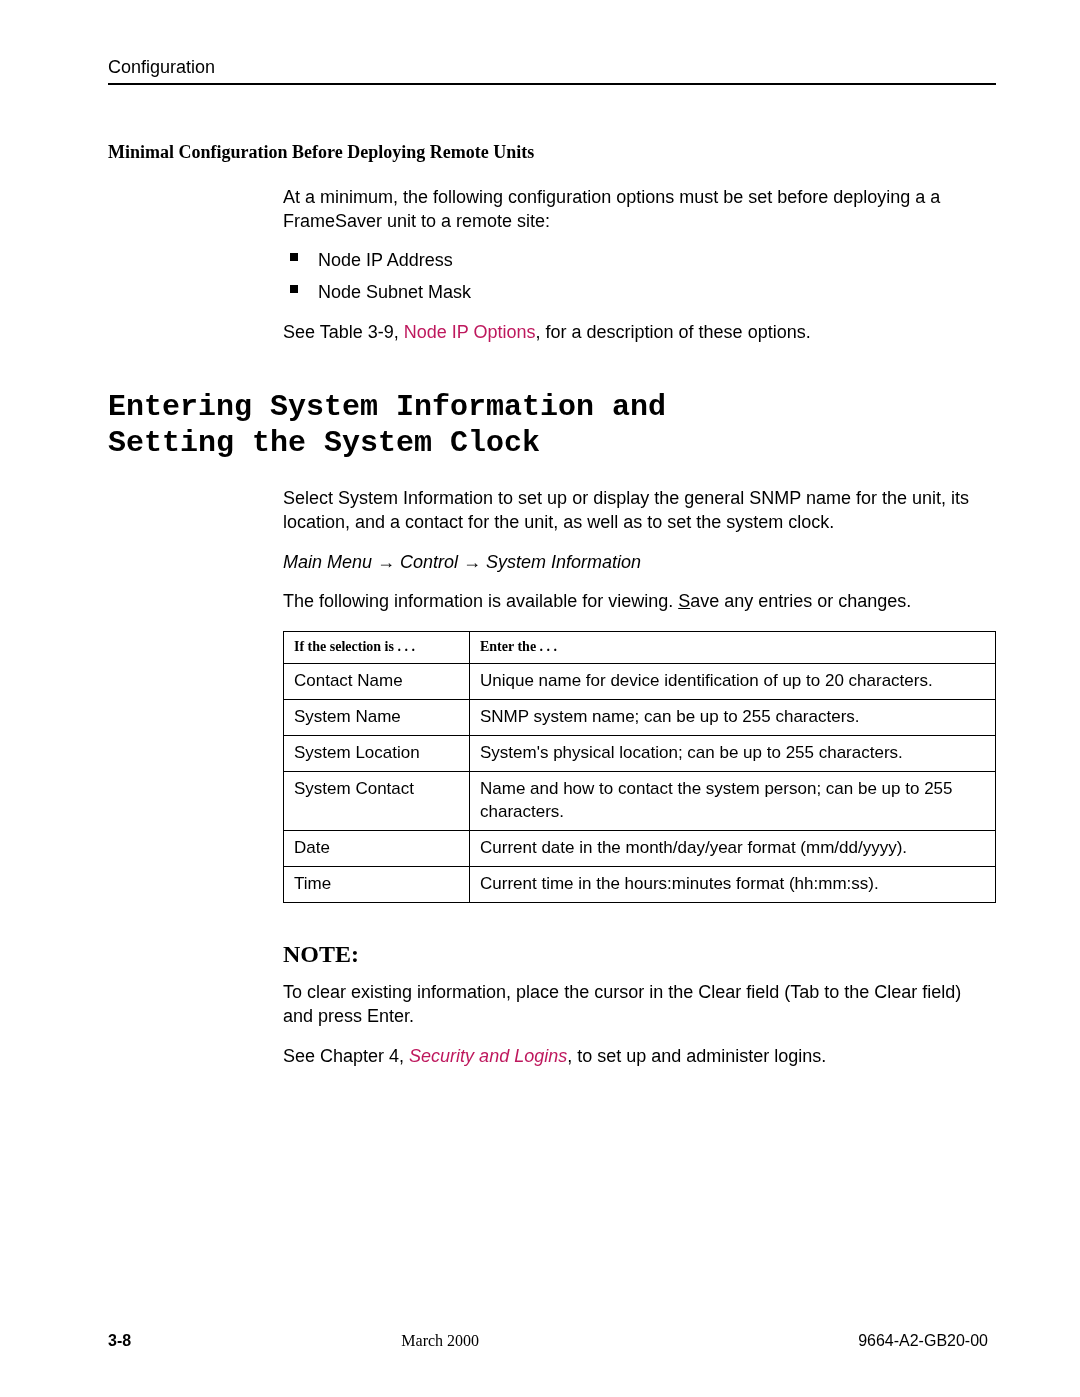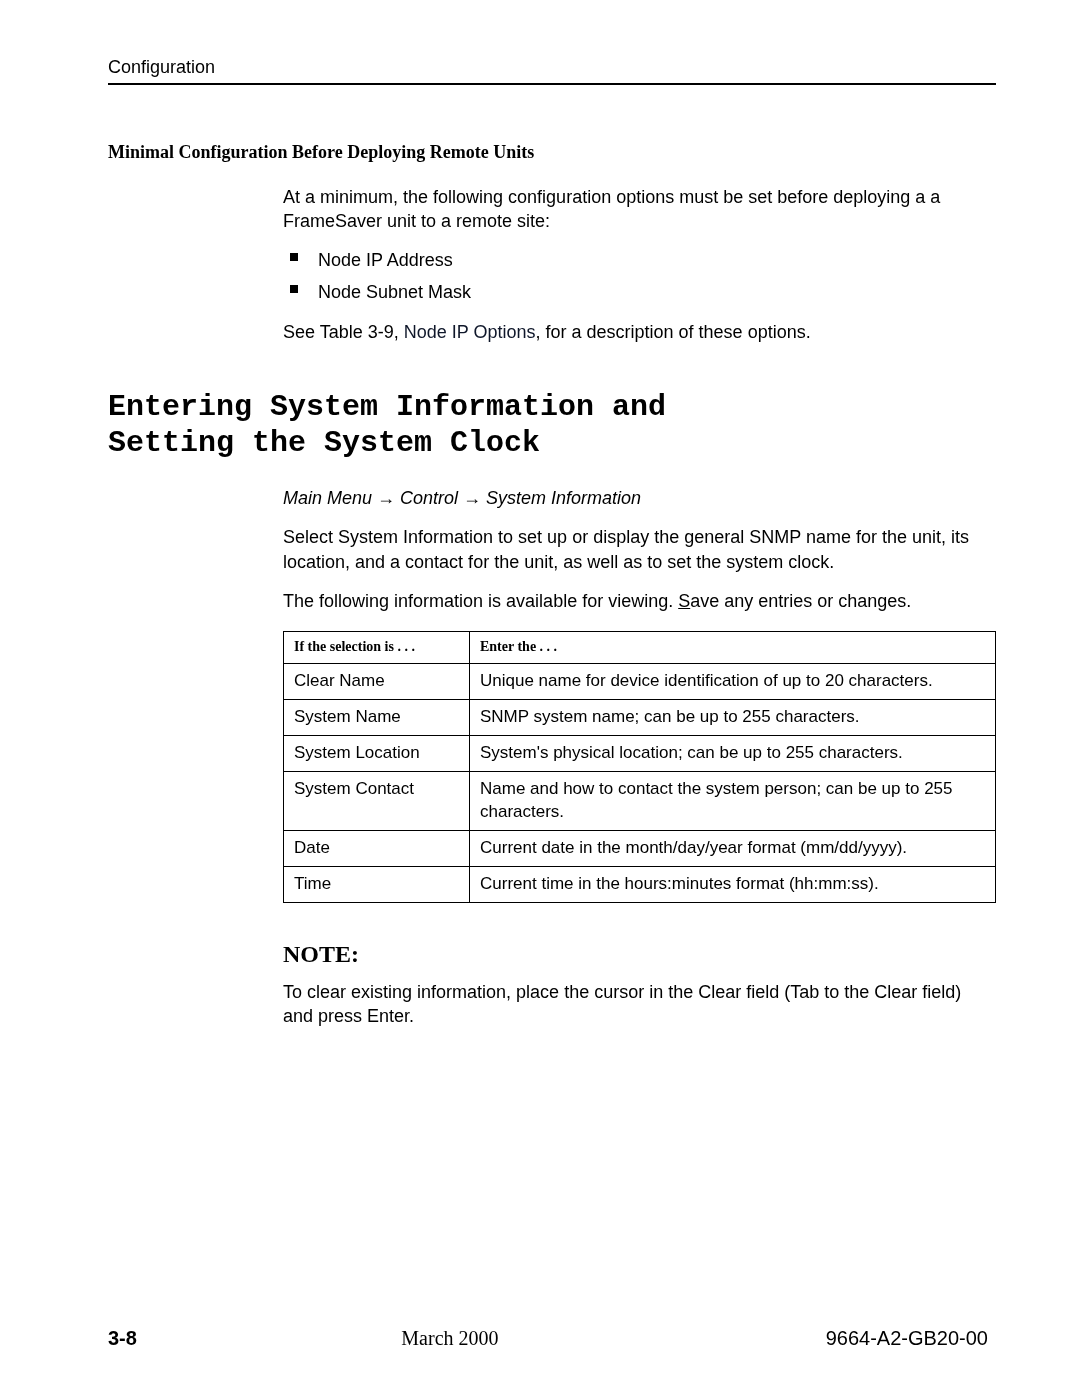--- a/index.html
+++ b/index.html
@@ -56,21 +56,21 @@
   ul.bullets li::before {
     content: "";
     position: absolute;
     left: 7px;
     top: 5px;
     width: 8px;
     height: 8px;
     background: #000;
   }
   .red {
-    color: #0f172a;
+    color: #be185d;
   }
   .italic {
     font-style: italic;
   }
   .nav-path {
     font-style: italic;
   }
   .underline {
     text-decoration: underline;
   }
@@ -97,21 +97,21 @@
     font-weight: bold;
     font-size: 24px;
     margin: 0 0 10px 0;
   }
   .footer {
     position: absolute;
     left: 100px;
     right: 100px;
     bottom: 45px;
     display: flex;
-    font-size: 20px;
+    font-size: 16px;
   }
   .footer .pn { font-weight: bold; flex: 1; text-align: left; }
   .footer .fc { flex: 1; text-align: left; font-family: Liberation Serif, serif; }
   .footer .fr { flex: 1; text-align: right; }
 </style>
 </head>
 <body>
 
 <div class="page">
 
@@ -131,36 +131,36 @@
       <span>See Table 3-9, </span><span class="red">Node IP Options</span><span>, for a description of these options.</span>
     </p>
   </div>
 
   <div class="lead-in">
     <span>Entering System Information and</span><br>
     <span>Setting the System Clock</span>
   </div>
 
   <div class="indent">
+    <p class="para">Select System Information to set up or display the general SNMP name for the unit, its location, and a contact for the unit, as well as to set the system clock.</p>
     <p class="para nav-path">Main Menu → Control → System Information</p>
-    <p class="para">Select System Information to set up or display the general SNMP name for the unit, its location, and a contact for the unit, as well as to set the system clock.</p>
     <p class="para">
       <span>The following information is available for viewing. </span><span class="underline">S</span><span>ave any entries or changes.</span>
     </p>
 
     <table class="info">
       <thead>
         <tr>
           <th class="col1">If the selection is . . .</th>
           <th>Enter the . . .</th>
         </tr>
       </thead>
       <tbody>
         <tr>
-          <td>Clear Name</td>
+          <td>Contact Name</td>
           <td>Unique name for device identification of up to 20 characters.</td>
         </tr>
         <tr>
           <td>System Name</td>
           <td>SNMP system name; can be up to 255 characters.</td>
         </tr>
         <tr>
           <td>System Location</td>
           <td>System's physical location; can be up to 255 characters.</td>
         </tr>
@@ -175,20 +175,23 @@
         <tr>
           <td>Time</td>
           <td>Current time in the hours:minutes format (hh:mm:ss).</td>
         </tr>
       </tbody>
     </table>
 
     <div class="note-title">NOTE:</div>
     <p class="para">To clear existing information, place the cursor in the Clear field (Tab to the Clear field) and press Enter.</p>
 
+    <p class="para">
+      <span>See Chapter 4, </span><span class="red italic">Security and Logins</span><span>, to set up and administer logins.</span>
+    </p>
   </div>
 
   <div class="footer">
     <span class="pn">3-8</span>
     <span class="fc">March 2000</span>
     <span class="fr">9664-A2-GB20-00</span>
   </div>
 
 </div>
 

